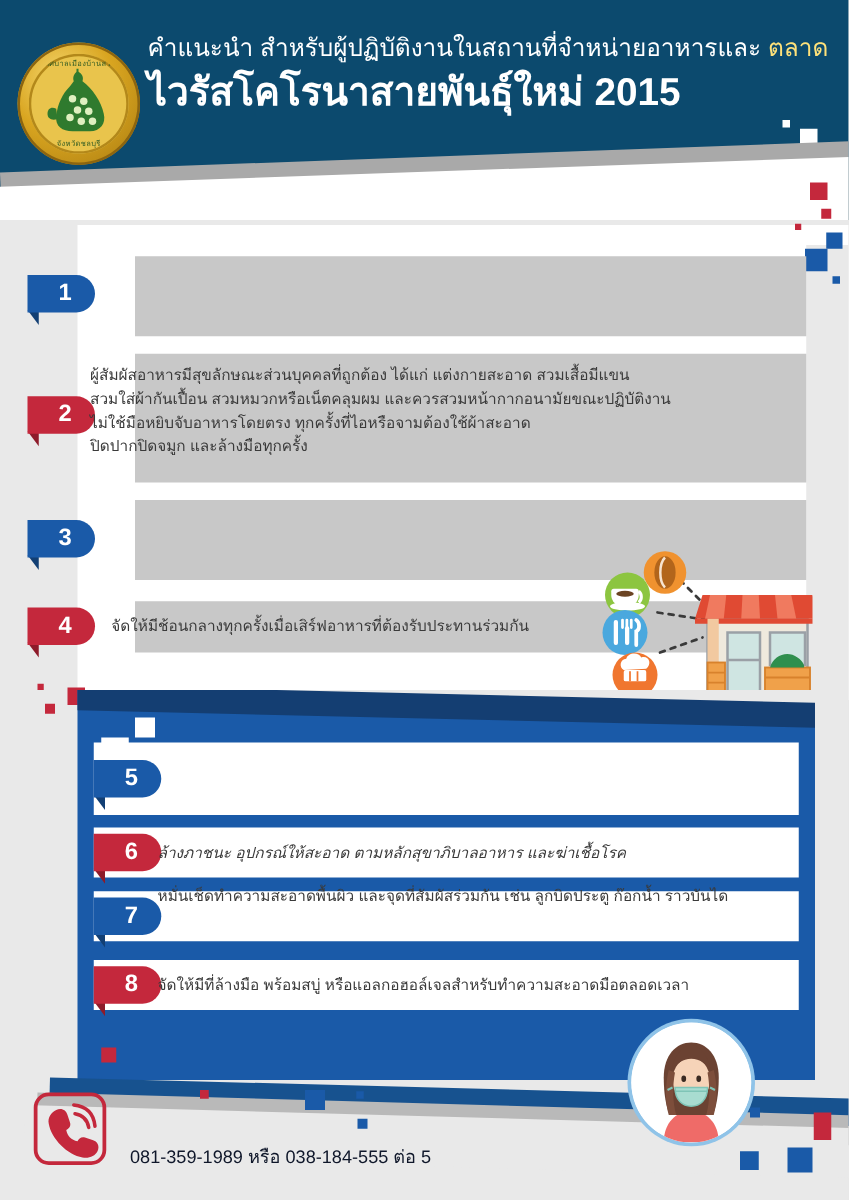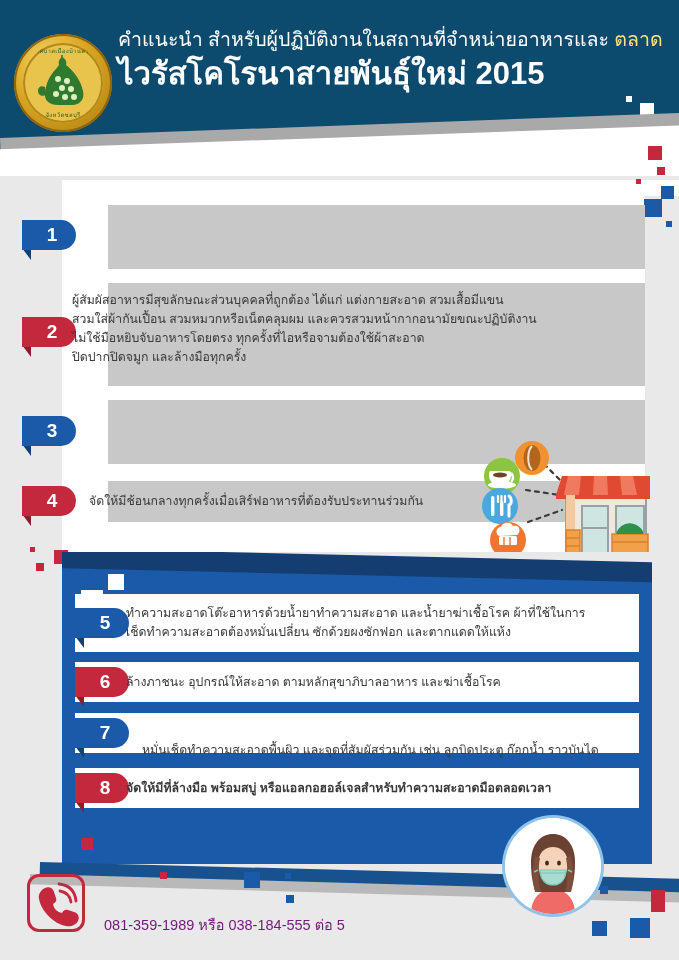--- a/index.html
+++ b/index.html
@@ -126,21 +126,21 @@
   }
 
   .phone-icon{
     position:absolute;left:27px;top:874px;width:58px;height:58px;
     border:3px solid #c4283c;border-radius:12px;box-sizing:border-box;
   }
   .foot-line1{
     position:absolute;left:104px;top:887px;font-size:13px;color:#3a3a3a;white-space:nowrap;
   }
   .foot-line2{
-    position:absolute;left:104px;top:913px;font-size:14.5px;color:#701a75;white-space:nowrap;
+    position:absolute;left:104px;top:913px;font-size:14.5px;color:#0f172a;white-space:nowrap;
   }
 
   .woman{
     position:absolute;left:505px;top:818px;width:96px;height:96px;border-radius:50%;
     background:#ffffff;box-shadow:0 0 0 3px #8fc3e8;overflow:hidden;
   }
 
   .deco{position:absolute;}
 
   
@@ -292,37 +292,35 @@
     <div class="blue-panel-slant2"></div>
     <div class="bp-sq" style="left:46px;top:22px;width:16px;height:16px;"></div>
     <div class="bp-sq" style="left:19px;top:38px;width:22px;height:22px;"></div>
     <div class="bp-sq" style="left:44px;top:62px;width:9px;height:9px;"></div>
     <div class="bp-sq" style="left:19px;top:286px;width:12px;height:12px;background:#c4283c;"></div>
   </div>
 
   <div class="row-card white" style="left:75px;top:594px;width:564px;height:58px;"></div>
   <div class="badge-tail blue" style="left:75px;top:636px;"></div>
   <div class="badge blue" style="left:75px;top:608px;">5</div>
-  <div class="row-text" style="left:126px;top:604px;width:520px;">ทำความสะอาดโต๊ะอาหารด้วยน้ำยาทำความสะอาด และน้ำยาฆ่าเชื้อโรค ผ้าที่ใช้ในการ
-เช็ดทำความสะอาดต้องหมั่นเปลี่ยน ซักด้วยผงซักฟอก และตากแดดให้แห้ง</div>
 
   <div class="row-card white" style="left:75px;top:662px;width:564px;height:40px;"></div>
   <div class="badge-tail red" style="left:75px;top:695px;"></div>
   <div class="badge red" style="left:75px;top:667px;">6</div>
-  <div class="row-text" style="left:126px;top:673px;width:510px;">ล้างภาชนะ อุปกรณ์ให้สะอาด ตามหลักสุขาภิบาลอาหาร และฆ่าเชื้อโรค</div>
+  <div class="row-text" style="left:126px;top:673px;width:510px;font-style:italic;">ล้างภาชนะ อุปกรณ์ให้สะอาด ตามหลักสุขาภิบาลอาหาร และฆ่าเชื้อโรค</div>
 
   <div class="row-card white" style="left:75px;top:713px;width:564px;height:40px;"></div>
   <div class="badge-tail blue" style="left:75px;top:746px;"></div>
   <div class="badge blue" style="left:75px;top:718px;">7</div>
-  <div class="row-text" style="left:126px;top:741px;width:516px;margin-left:16px;">หมั่นเช็ดทำความสะอาดพื้นผิว และจุดที่สัมผัสร่วมกัน เช่น ลูกบิดประตู ก๊อกน้ำ ราวบันได</div>
+  <div class="row-text" style="left:126px;top:708px;width:516px;">หมั่นเช็ดทำความสะอาดพื้นผิว และจุดที่สัมผัสร่วมกัน เช่น ลูกบิดประตู ก๊อกน้ำ ราวบันได</div>
 
   <div class="row-card white" style="left:75px;top:768px;width:564px;height:40px;"></div>
   <div class="badge-tail red" style="left:75px;top:801px;"></div>
   <div class="badge red" style="left:75px;top:773px;">8</div>
-  <div class="row-text" style="left:126px;top:779px;width:512px;font-weight:bold;">จัดให้มีที่ล้างมือ พร้อมสบู่ หรือแอลกอฮอล์เจลสำหรับทำความสะอาดมือตลอดเวลา</div>
+  <div class="row-text" style="left:126px;top:779px;width:512px;">จัดให้มีที่ล้างมือ พร้อมสบู่ หรือแอลกอฮอล์เจลสำหรับทำความสะอาดมือตลอดเวลา</div>
 
   <div class="footer-slantA"></div>
   <div class="footer-slantB"></div>
   <div class="footer-slantC"></div>
 
   <div class="deco" style="left:160px;top:872px;width:7px;height:7px;background:#c4283c;"></div>
   <div class="deco" style="left:244px;top:872px;width:16px;height:16px;background:#1a5aa8;"></div>
   <div class="deco" style="left:285px;top:873px;width:6px;height:6px;background:#1a5aa8;"></div>
   <div class="deco" style="left:286px;top:895px;width:8px;height:8px;background:#1a5aa8;"></div>
   <div class="deco" style="left:600px;top:886px;width:8px;height:8px;background:#1a5aa8;"></div>

